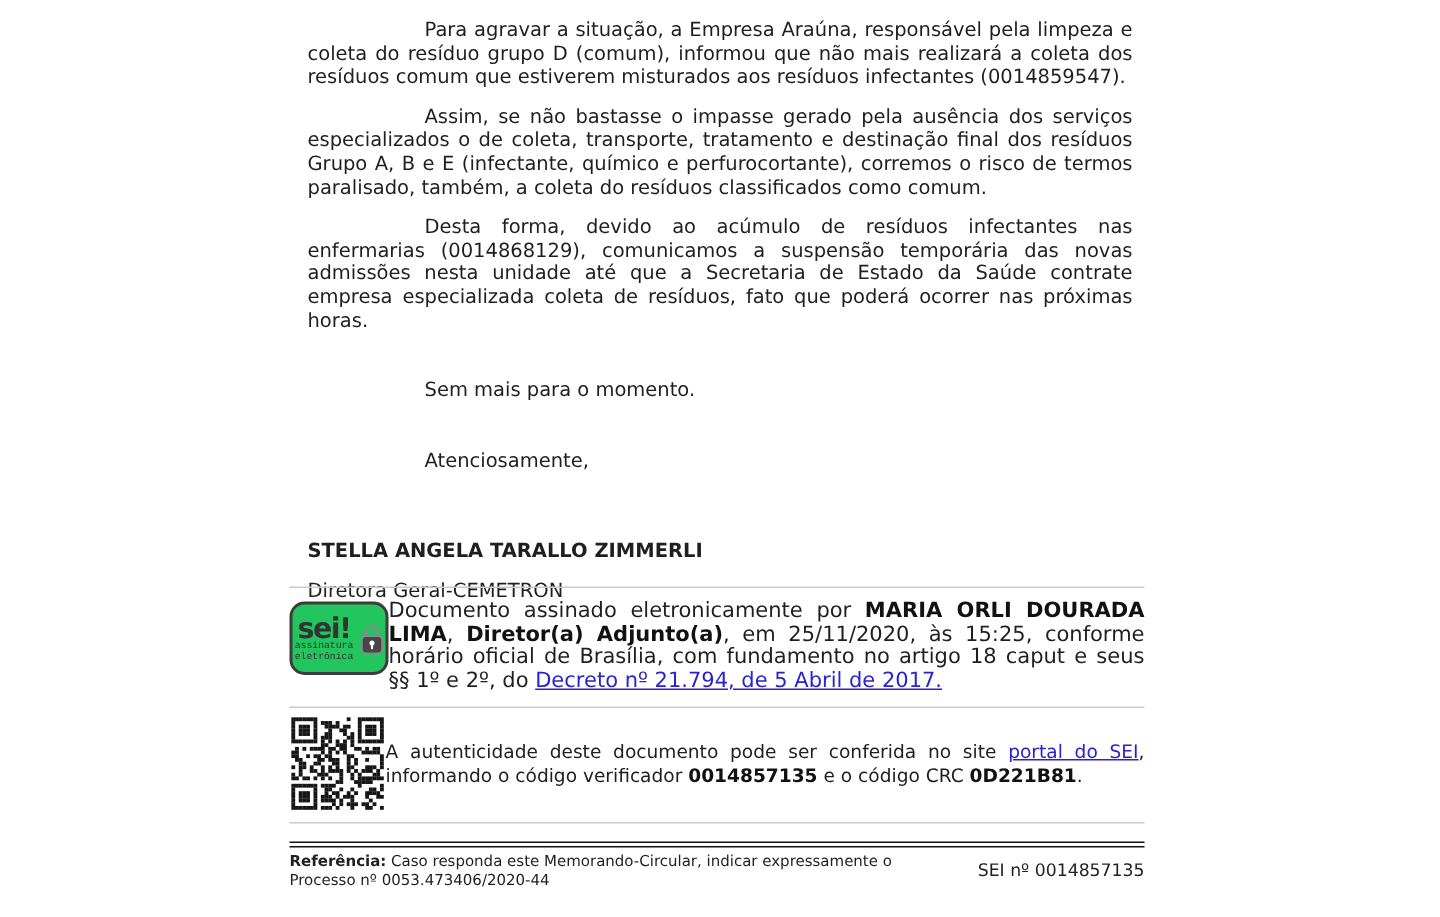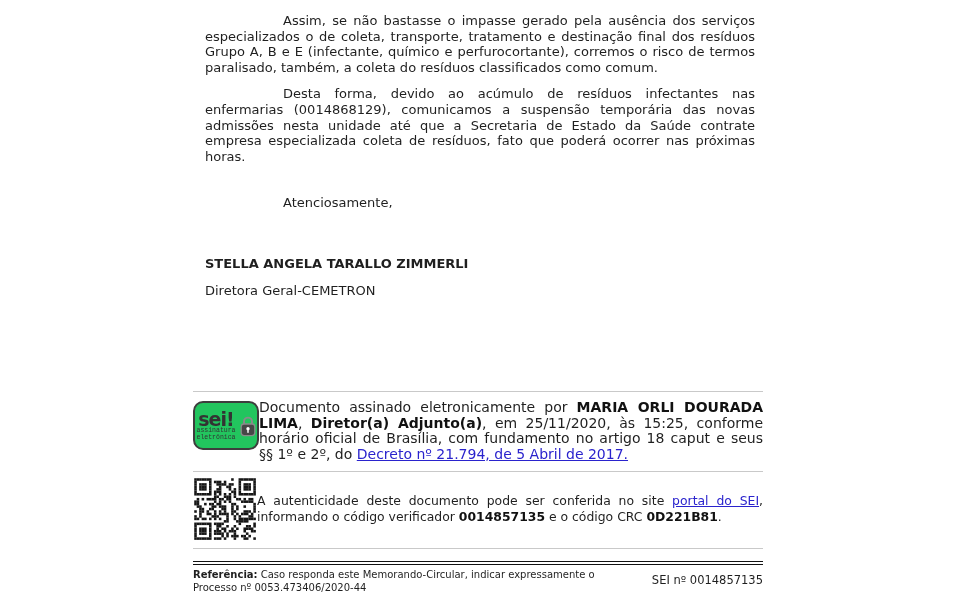--- a/index.html
+++ b/index.html
@@ -41,22 +41,24 @@
   .footer-row { display:flex; justify-content:space-between; margin-top:3px;gap:27px; }
   .ref { font-size:10px; line-height:13px; width:462px; color:#1f1f1f; }
   .sei-num { font-size:11.5px; margin-top:5px; white-space:nowrap; }
 </style>
 </head>
 <body>
 
 <div class="page">
 
   <div class="content">
+    <p>Para agravar a situação, a Empresa Araúna, responsável pela limpeza e coleta do resíduo grupo D (comum), informou que não mais realizará a coleta dos resíduos comum que estiverem misturados aos resíduos infectantes (0014859547).</p>
     <p>Assim, se não bastasse o impasse gerado pela ausência dos serviços especializados o de coleta, transporte, tratamento e destinação final dos resíduos Grupo A, B e E (infectante, químico e perfurocortante), corremos o risco de termos paralisado, também, a coleta do resíduos classificados como comum.</p>
     <p>Desta forma, devido ao acúmulo de resíduos infectantes nas enfermarias (0014868129), comunicamos a suspensão temporária das novas admissões nesta unidade até que a Secretaria de Estado da Saúde contrate empresa especializada coleta de resíduos, fato que poderá ocorrer nas próximas horas.</p>
+    <p class="closing-line">Sem mais para o momento.</p>
     <p class="closing-line">Atenciosamente,</p>
     <p class="sig-name">STELLA ANGELA TARALLO ZIMMERLI</p>
     <p class="sig-title">Diretora Geral-CEMETRON</p>
   </div>
 
   <div class="sig-area">
     <div class="hr"></div>
 
     <div class="sig-row">
       <div class="sei-box">

